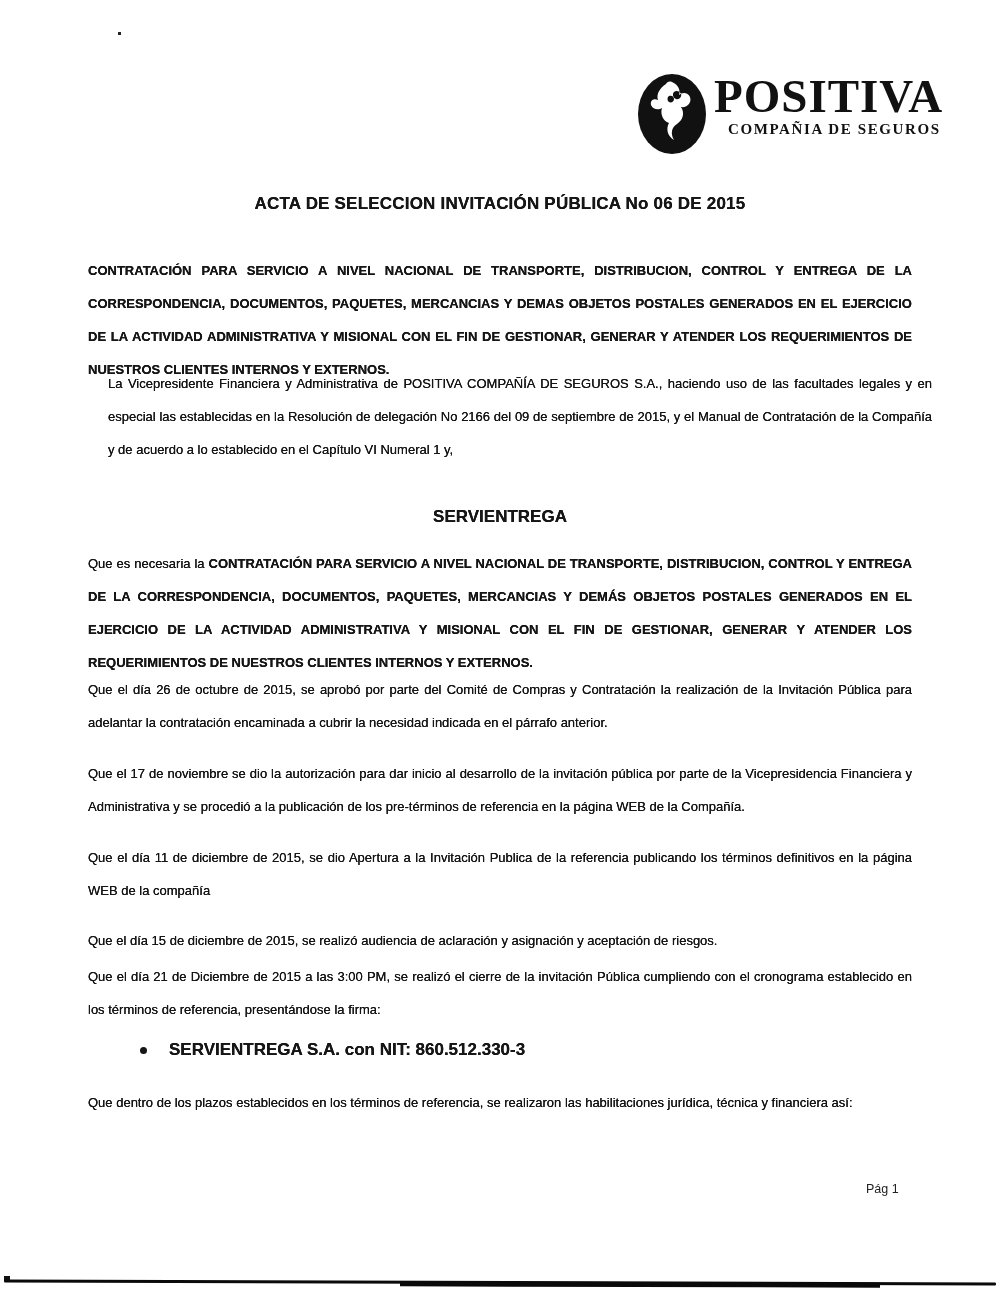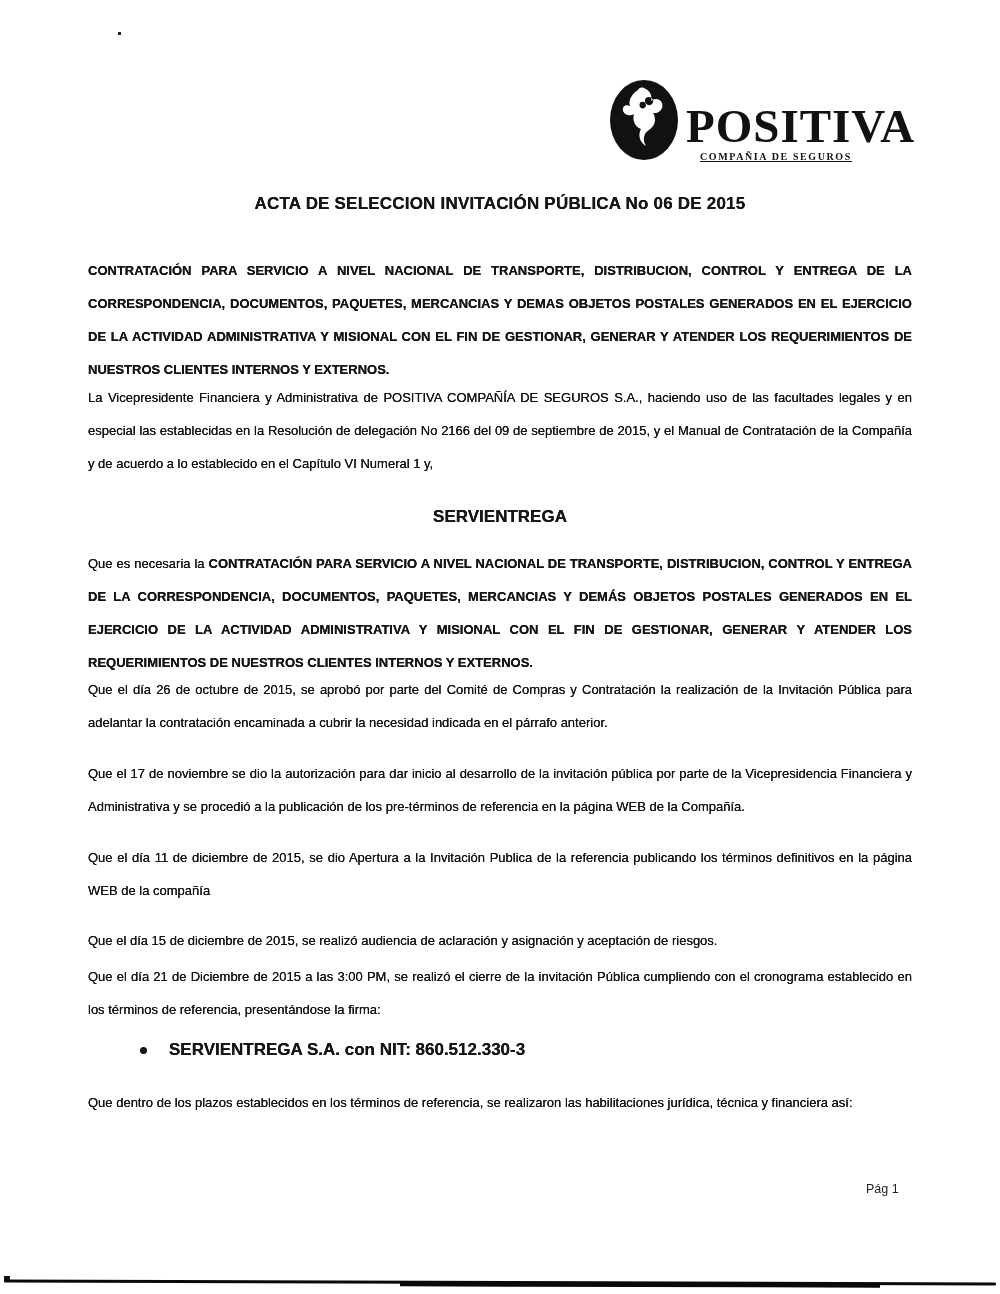--- a/index.html
+++ b/index.html
@@ -16,47 +16,45 @@
   }
   .speck {
     position: absolute;
     left: 118px; top: 32px;
     width: 3px; height: 3px;
     background: #222;
   }
   
   .logo {
     position: absolute;
-    left: 608px; top: 70px;
+    left: 636px; top: 70px;
     width: 290px; height: 85px;
     display: flex;
-    align-items: flex-end;
-    margin-top: 7px;
+    align-items: flex-start;
   }
   .logo-emblem { width: 72px; height: 84px; flex: 0 0 auto; margin-top: 2px; }
   .logo-text { margin-left: 6px; margin-top: 2px; }
   .logo-word {
     font-family: "Liberation Serif", serif;
     font-size: 47px;
     font-weight: 600;
     letter-spacing: 1px;
     line-height: 48px;
     color: #111;
     white-space: nowrap;
   }
   .logo-sub {
     font-family: "Liberation Serif", serif;
-    font-size: 10px;
+    font-size: 15px;
     font-weight: 600;
     letter-spacing: 1.6px;
     color: #111;
     margin-top: 1px;
     margin-left: 14px;
     white-space: nowrap;
-    text-decoration: underline;
   }
   
   .doc-title {
     position: absolute;
     left: 88px; width: 824px; top: 194px;
     text-align: center;
     font-weight: bold;
     font-size: 17px;
     letter-spacing: 0.2px;
     text-shadow: 0 0 0.5px #000;
@@ -141,21 +139,21 @@
     <div class="logo-text">
       <div class="logo-word">POSITIVA</div>
       <div class="logo-sub">COMPAÑIA DE SEGUROS</div>
     </div>
   </div>
 
   <div class="doc-title">ACTA DE SELECCION INVITACIÓN PÚBLICA No 06 DE 2015</div>
 
   <div class="para bold" style="top:254px;">CONTRATACIÓN PARA SERVICIO A NIVEL NACIONAL DE TRANSPORTE, DISTRIBUCION, CONTROL Y ENTREGA DE LA CORRESPONDENCIA, DOCUMENTOS, PAQUETES, MERCANCIAS Y DEMAS OBJETOS POSTALES GENERADOS EN EL EJERCICIO DE LA ACTIVIDAD ADMINISTRATIVA Y MISIONAL CON EL FIN DE GESTIONAR, GENERAR Y ATENDER LOS REQUERIMIENTOS DE NUESTROS CLIENTES INTERNOS Y EXTERNOS.</div>
 
-  <div class="para" style="top:381px;">La Vicepresidente Financiera y Administrativa de POSITIVA COMPAÑÍA DE SEGUROS S.A., haciendo uso de las facultades legales y en especial las establecidas en la Resolución de delegación No 2166 del  09 de septiembre  de 2015, y el Manual de Contratación de la Compañía y de acuerdo a lo establecido en el Capítulo VI Numeral 1  y,</div>
+  <div class="para" style="top:367px;margin-left:20px;">La Vicepresidente Financiera y Administrativa de POSITIVA COMPAÑÍA DE SEGUROS S.A., haciendo uso de las facultades legales y en especial las establecidas en la Resolución de delegación No 2166 del  09 de septiembre  de 2015, y el Manual de Contratación de la Compañía y de acuerdo a lo establecido en el Capítulo VI Numeral 1  y,</div>
 
   <div class="heading-center" style="top:507px;">SERVIENTREGA</div>
 
   <div class="para" style="top:547px;"><span>Que es necesaria la </span><span class="bold">CONTRATACIÓN PARA SERVICIO A NIVEL NACIONAL DE TRANSPORTE, DISTRIBUCION, CONTROL  Y ENTREGA DE LA CORRESPONDENCIA, DOCUMENTOS, PAQUETES, MERCANCIAS Y DEMÁS OBJETOS POSTALES GENERADOS EN EL EJERCICIO DE LA ACTIVIDAD ADMINISTRATIVA Y MISIONAL CON EL FIN DE GESTIONAR, GENERAR Y ATENDER LOS REQUERIMIENTOS DE NUESTROS CLIENTES INTERNOS Y EXTERNOS.</span></div>
 
   <div class="para" style="top:673px;">Que el día 26 de octubre de 2015, se aprobó por parte del Comité de Compras y Contratación la realización de la Invitación Pública para adelantar la contratación encaminada a cubrir la necesidad indicada en el párrafo anterior.</div>
   <div class="para" style="top:757px;">Que el 17 de noviembre se dio la autorización para dar inicio al desarrollo de la invitación pública por parte de la Vicepresidencia Financiera y Administrativa y se procedió a la publicación de los pre-términos de referencia en la página WEB de la Compañía.</div>
   <div class="para" style="top:841px;">Que el día 11 de diciembre de 2015, se dio Apertura a la Invitación Publica  de la referencia  publicando los términos definitivos en la página WEB de la compañía</div>
   <div class="para" style="top:901px;margin-top:23px;">Que el día 15 de diciembre de 2015, se realizó audiencia de aclaración y asignación y aceptación de riesgos.</div>
   <div class="para" style="top:960px;">Que el día 21 de Diciembre de 2015 a las 3:00 PM, se realizó el cierre de la invitación Pública cumpliendo con el cronograma establecido en los términos de referencia, presentándose la firma:</div>

